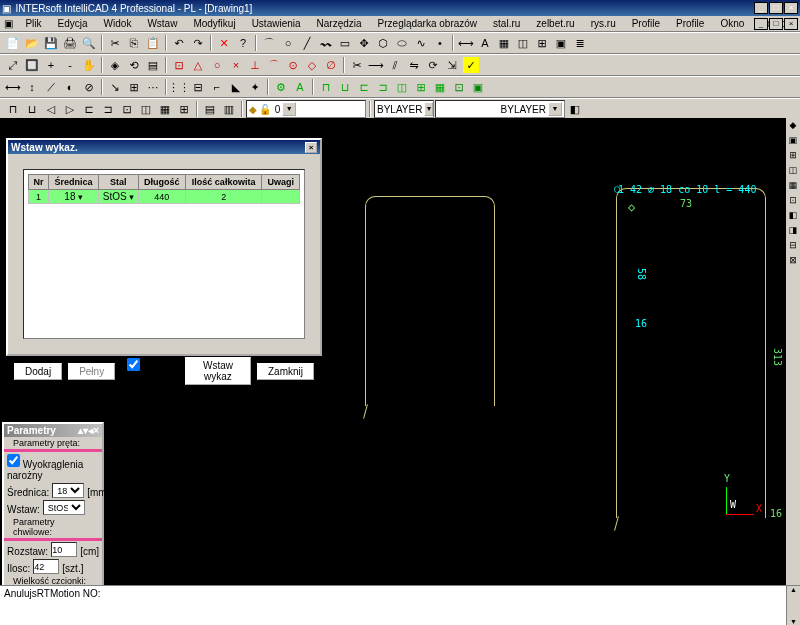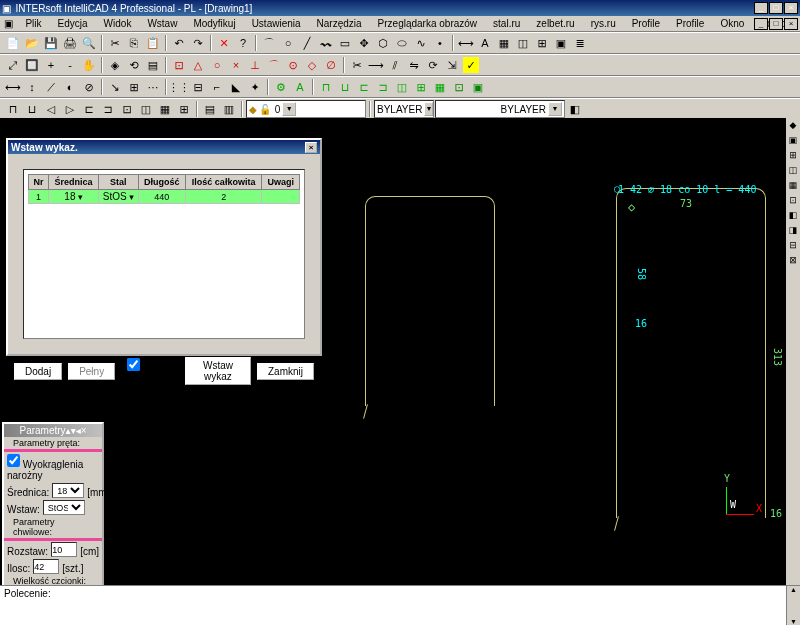--- a/index.html
+++ b/index.html
@@ -21,21 +21,21 @@
 .dialog{position:absolute;background:#d4d0c8;border:2px outset #fff;box-shadow:2px 2px 4px rgba(0,0,0,0.5)}
 .dlg-title{background:linear-gradient(#0a246a,#3a6ea5);color:#fff;height:14px;padding:0 3px;display:flex;justify-content:space-between;align-items:center;font-size:10px;font-weight:bold}
 .dlg-close{width:12px;height:11px;background:#d4d0c8;border:1px outset #fff;font-size:8px;text-align:center;line-height:9px;cursor:pointer;color:#000}
 .table{width:100%;border-collapse:collapse;background:#fff}
 .table th{background:#d4d0c8;border:1px solid #808080;padding:2px 4px;font-size:9px;font-weight:bold}
 .table td{border:1px solid #c0c0c0;padding:1px 3px;font-size:9px;text-align:center}
 .row-sel{background:#7fff7f}
 .btn{background:#ffffff;border:1px outset #fff;padding:2px 10px;font-size:10px;cursor:pointer}
 .btn:disabled{color:#808080}
 .panel{position:absolute;background:#d4d0c8;border:2px outset #fff}
-.panel-title{background:linear-gradient(90deg,#808080,#c0c0c0);color:#fff;font-size:9px;padding:1px 3px;display:flex;justify-content:center;font-weight:normal}
+.panel-title{background:linear-gradient(90deg,#808080,#c0c0c0);color:#fff;font-size:9px;padding:1px 3px;display:flex;justify-content:space-between;font-weight:bold}
 .field-row{display:flex;align-items:flex-end;gap:3px;padding:1px 3px;font-size:9px}
 .field-row input,.field-row select{font-size:9px;height:15px;border:1px inset #808080;background:#fff}
 .group-label{font-size:9px;padding:1px 9px;border-bottom:3px solid #ec4899}
 .cmdline{position:absolute;bottom:0;left:0;right:0;height:40px;background:#fff;border-top:1px solid #808080;font-family:monospace;font-size:10px;padding:2px 4px}
 .scrollbar{position:absolute;right:0;top:0;width:14px;bottom:0;background:#d4d0c8;border-left:1px solid #808080}
 
 .shape{position:absolute;border:1px solid #ccc880}
 .annot{position:absolute;color:#0ff;font-size:10px;font-family:monospace}
 .annot.g{color:#6ee06e}
 .ucs{position:absolute;bottom:70px;right:30px;width:30px;height:30px}
@@ -335,18 +335,18 @@
     <span>dla opisów:</span>
     <input style="width: 26px;" value="5">
   </div>
   <div class="field-row">
     <span>dla wymiarów:</span>
     <input style="width: 26px;" value="5">
   </div>
 </div>
 
 <div class="cmdline">
-  <div>Polecenie:</div>
+  <div>AnulujsRTMotion NO:</div>
   <div class="scrollbar">
     <div style="font-size:7px;text-align:center">▲</div>
     <div style="position:absolute;bottom:0;font-size:7px;width:100%;text-align:center">▼</div>
   </div>
 </div>
 
 </body></html>

